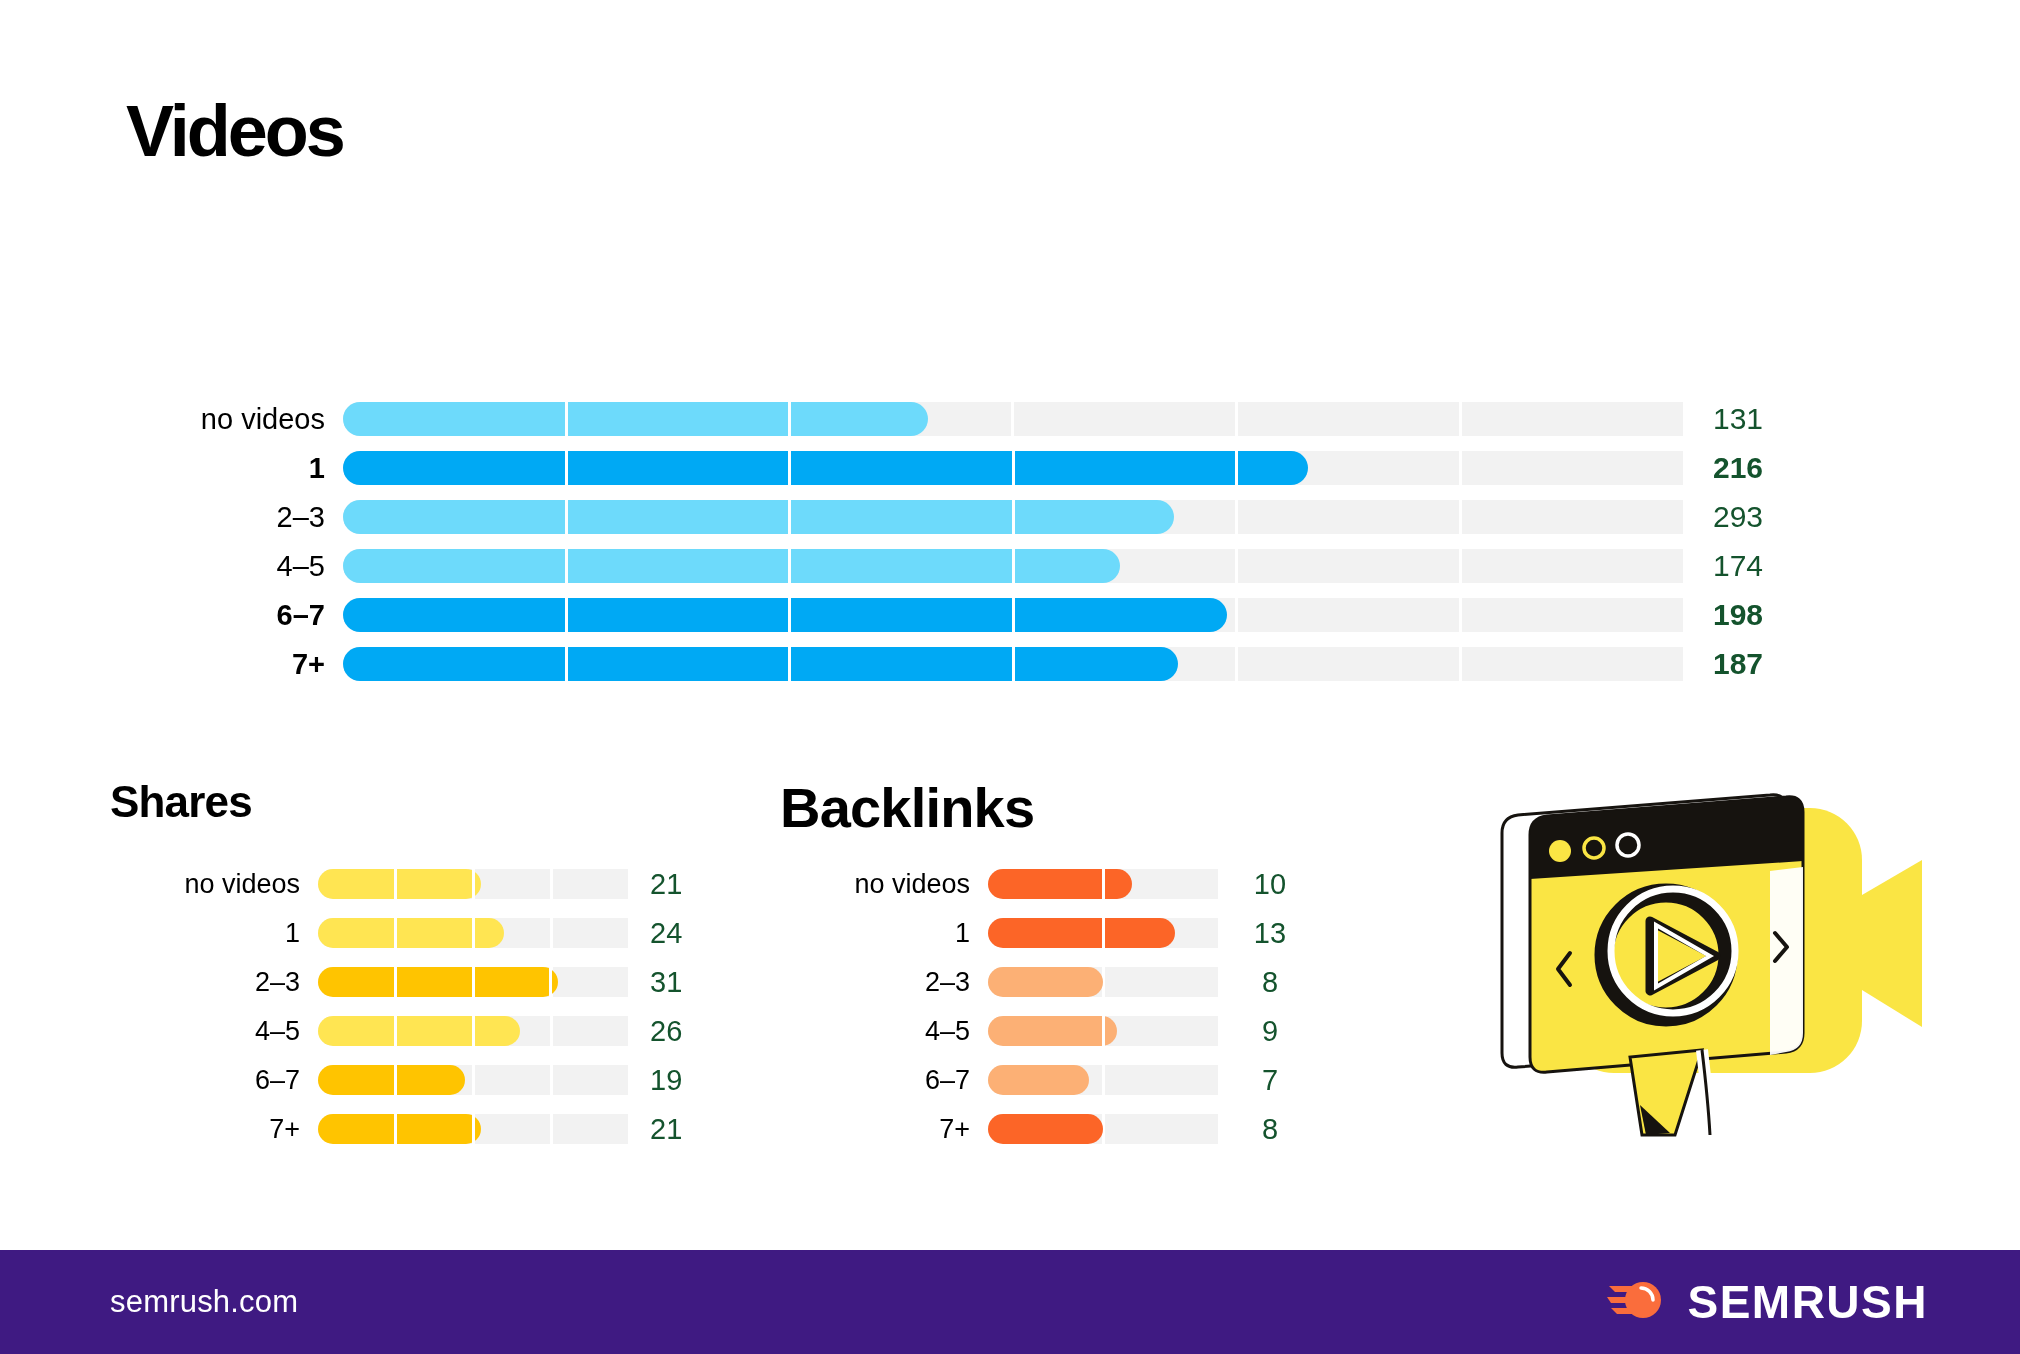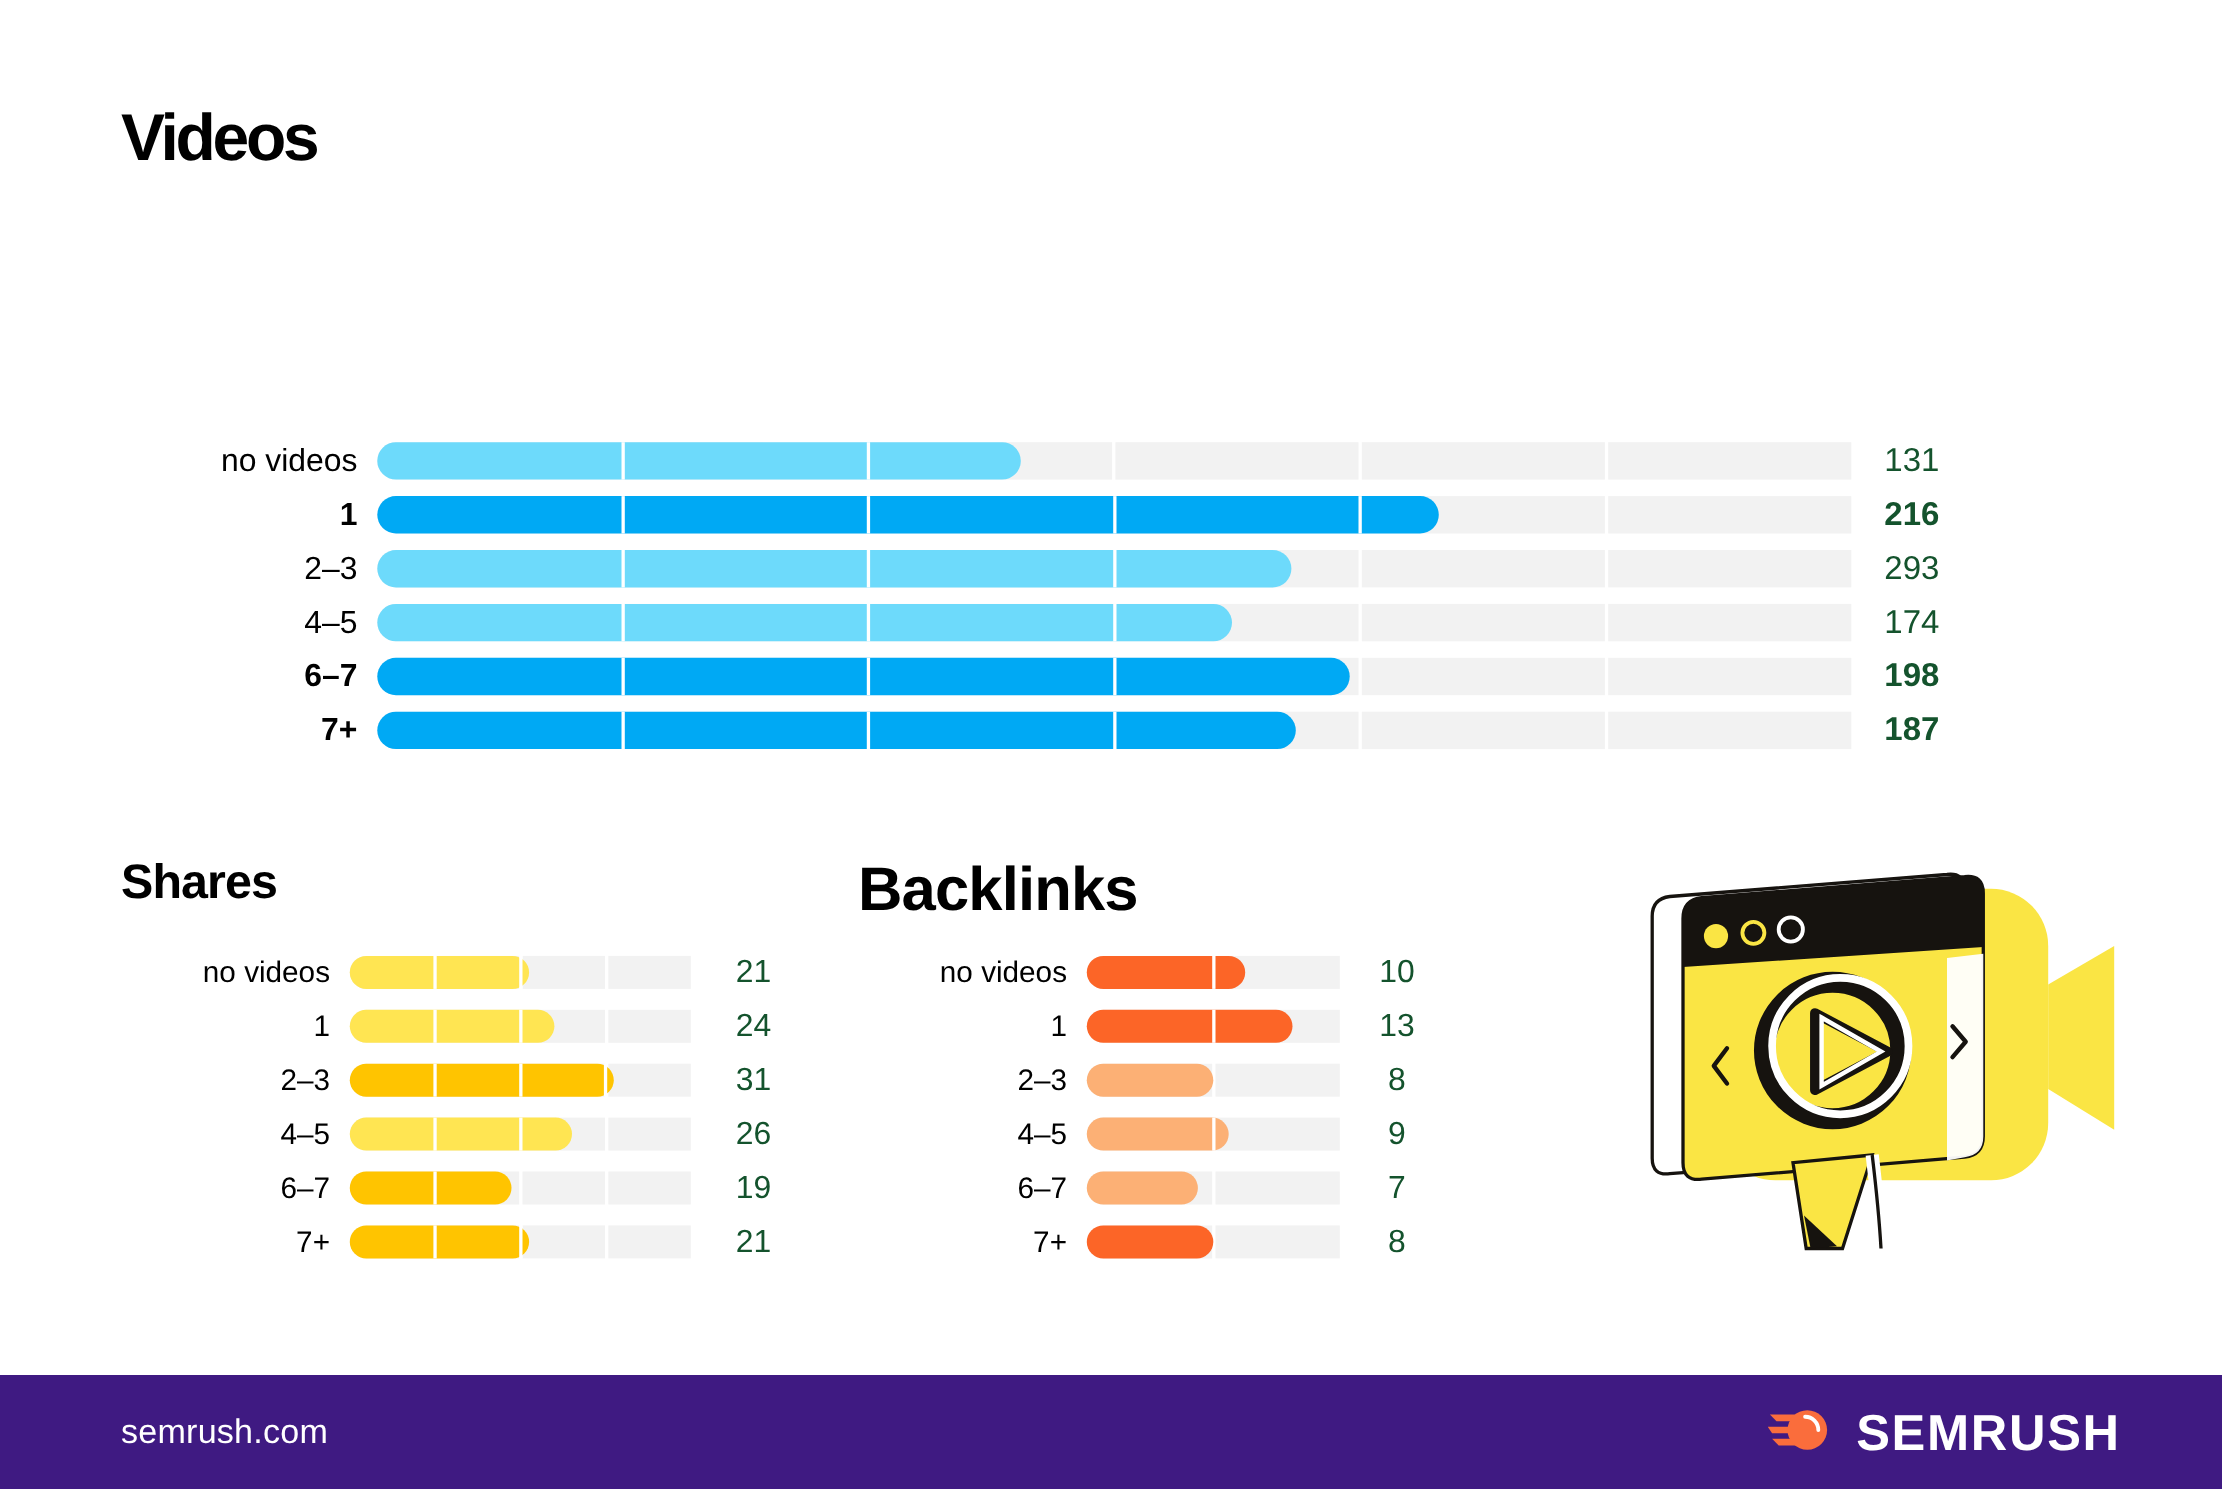--- a/index.html
+++ b/index.html
@@ -7,22 +7,22 @@
     width: 2020px; height: 1354px;
     background: #ffffff;
     font-family: "Liberation Sans", sans-serif;
     overflow: hidden;
   }
   .page { position: relative; width: 2020px; height: 1354px; background: #fff; }
 
   
   .title {
     position: absolute;
-    left: 110px; top: 95px;
-    font-size: 60px;
+    left: 126px; top: 95px;
+    font-size: 72px;
     font-weight: 700;
     letter-spacing: -3px;
     color: #000;
     line-height: 1;
   }
 
   
   .section-head {
     position: absolute;
     font-size: 41px;
@@ -96,21 +96,21 @@
   #pv-chart .row { height: 48px; margin-bottom: 1px; }
   #pv-chart .row-label { width: 215px; margin-right: 18px; font-size: 29px; }
   #pv-chart .track { width: 1340px; height: 34px; }
   #pv-chart .row-value { width: 120px; margin-left: 30px; font-size: 30px; }
 
   
   #sh-chart { left: 110px; top: 860px; width: 600px; }
   #sh-chart .row { height: 48px; margin-bottom: 1px; }
   #sh-chart .row-label { width: 190px; margin-right: 18px; font-size: 27px; }
   #sh-chart .track { width: 310px; height: 30px; }
-  #sh-chart .row-value { width: 70px; margin-left: 22px; font-size: 29px; text-align: center; }
+  #sh-chart .row-value { width: 70px; margin-left: 22px; font-size: 29px; text-align: left; }
 
   
   #bl-chart { left: 780px; top: 860px; width: 560px; }
   #bl-chart .row { height: 48px; margin-bottom: 1px; }
   #bl-chart .row-label { width: 190px; margin-right: 18px; font-size: 27px; }
   #bl-chart .track { width: 230px; height: 30px; }
   #bl-chart .row-value { width: 60px; margin-left: 22px; font-size: 29px; text-align: center; }
 
   
   #illustration {

